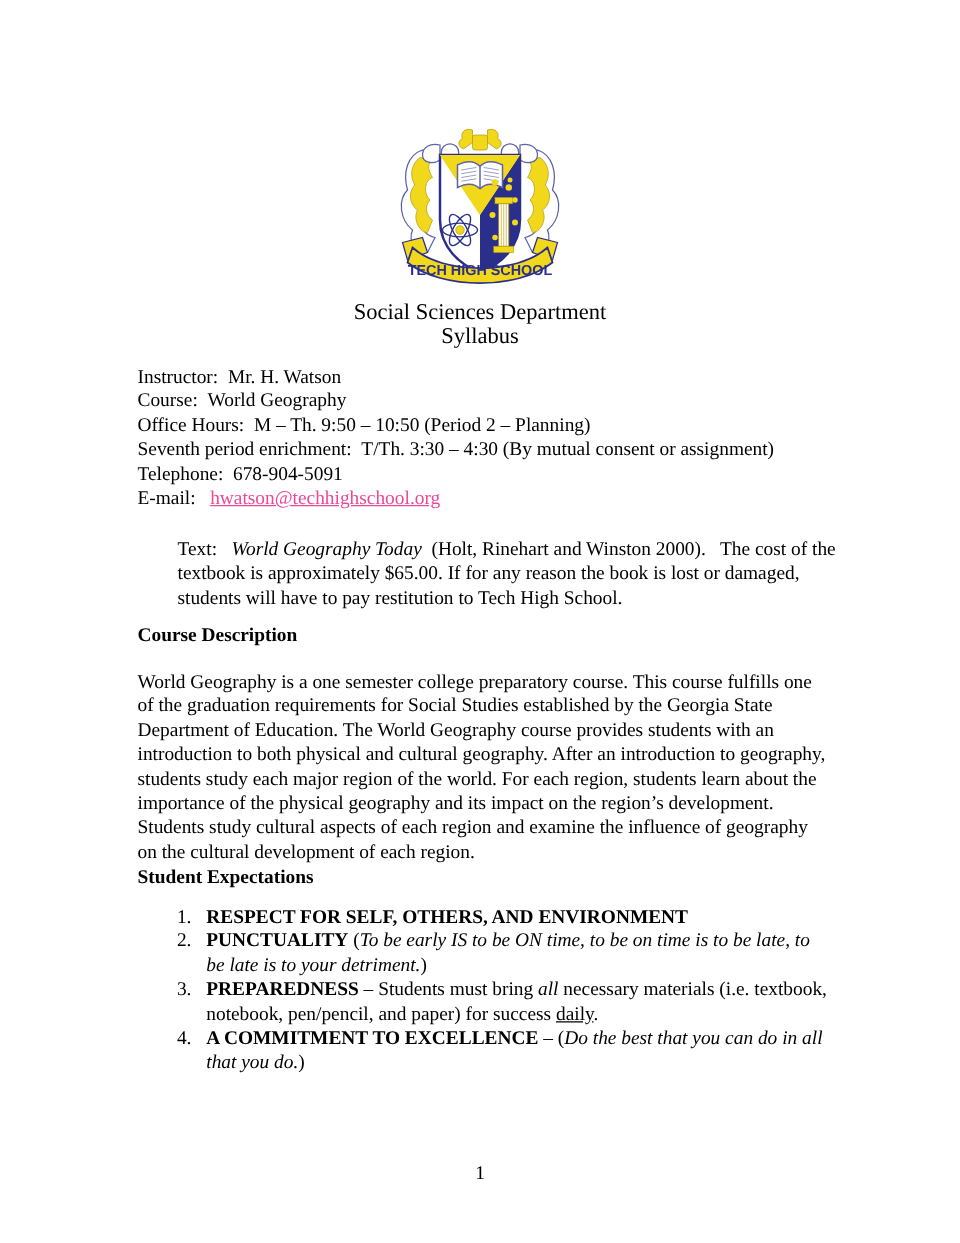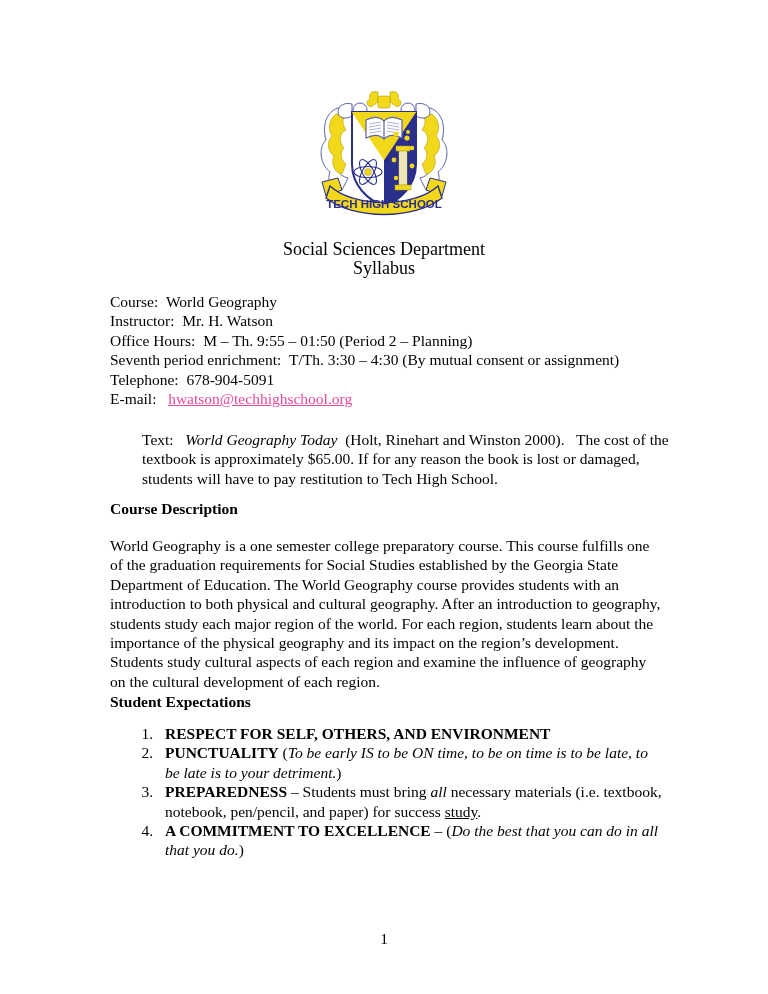--- a/index.html
+++ b/index.html
@@ -22,21 +22,21 @@
     width: 768px;
     height: 994px;
     box-sizing: border-box;
   }
 
   
   .crest-wrap {
     position: absolute;
     left: 0;
     right: 0;
-    top: 86px;
+    top: 98px;
     display: flex;
     justify-content: center;
   }
   .crest {
     width: 152px;
     height: 136px;
     display: block;
   }
 
   
@@ -189,30 +189,30 @@
     </svg>
   </div>
 
   <div class="title-block">
     <div>Social Sciences Department</div>
     <div>Syllabus</div>
   </div>
 
   <div class="col info-block">
     <div>
+      <span>Instructor:</span>
+      <span>&nbsp;</span><span>Mr. H. Watson</span>
+    </div>
+    <div>
       <span>Course:</span>
       <span>&nbsp;</span><span>World Geography</span>
     </div>
     <div>
-      <span>Instructor:</span>
-      <span>&nbsp;</span><span>Mr. H. Watson</span>
-    </div>
-    <div>
       <span>Office Hours:</span>
-      <span>&nbsp;</span><span>M – Th.   9:55 – 01:50 (Period 2 – Planning)</span>
+      <span>&nbsp;</span><span>M – Th.   9:50 – 10:50 (Period 2 – Planning)</span>
     </div>
     <div>
       <span>Seventh period enrichment:</span>
       <span>&nbsp;</span><span>T/Th. 3:30 – 4:30 (By mutual consent or assignment)</span>
     </div>
     <div>
       <span>Telephone:</span>
       <span>&nbsp;</span><span>678-904-5091</span>
     </div>
     <div>
@@ -234,20 +234,20 @@
   <div class="col desc-block">World Geography is a one semester college preparatory course. This course fulfills one of the graduation requirements for Social Studies established by the Georgia State Department of Education. The World Geography course provides students with an introduction to both physical and cultural geography. After an introduction to geography, students study each major region of the world. For each region, students learn about the importance of the physical geography and its impact on the region’s development. Students study cultural aspects of each region and examine the influence of geography on the cultural development of each region.</div>
 
   <div class="col heading-se">
     <span class="heading">Student Expectations</span>
   </div>
 
   <div class="col list-block">
     <ol class="expectations" id="expectations-list">
         <li><strong>RESPECT FOR SELF, OTHERS, AND ENVIRONMENT</strong></li>
         <li><strong>PUNCTUALITY</strong><span> (</span><em>To be early IS to be ON time, to be on time is to be late, to be late is to your detriment.</em><span>)</span></li>
-        <li><strong>PREPAREDNESS</strong><span> – Students must bring </span><em>all</em><span> necessary materials (i.e. textbook, notebook, pen/pencil, and paper) for success </span><u>study</u><span>.</span></li>
+        <li><strong>PREPAREDNESS</strong><span> – Students must bring </span><em>all</em><span> necessary materials (i.e. textbook, notebook, pen/pencil, and paper) for success </span><u>daily</u><span>.</span></li>
         <li><strong>A COMMITMENT TO EXCELLENCE</strong><span> – (</span><em>Do the best that you can do in all that you do.</em><span>)</span></li>
       </ol>
   </div>
 
   <div class="pagenum">1</div>
 
 </div>
 
 </body></html>

